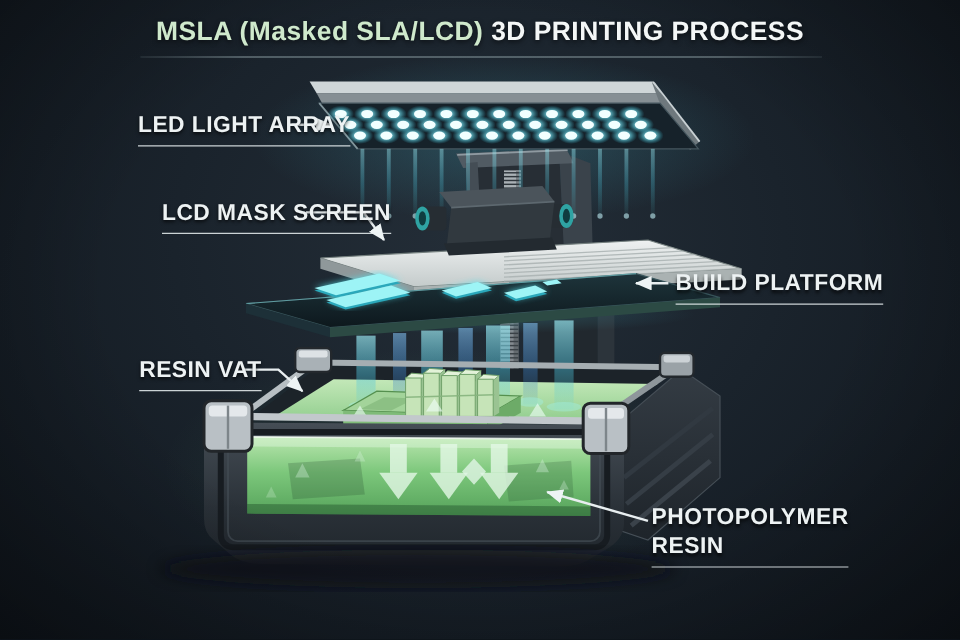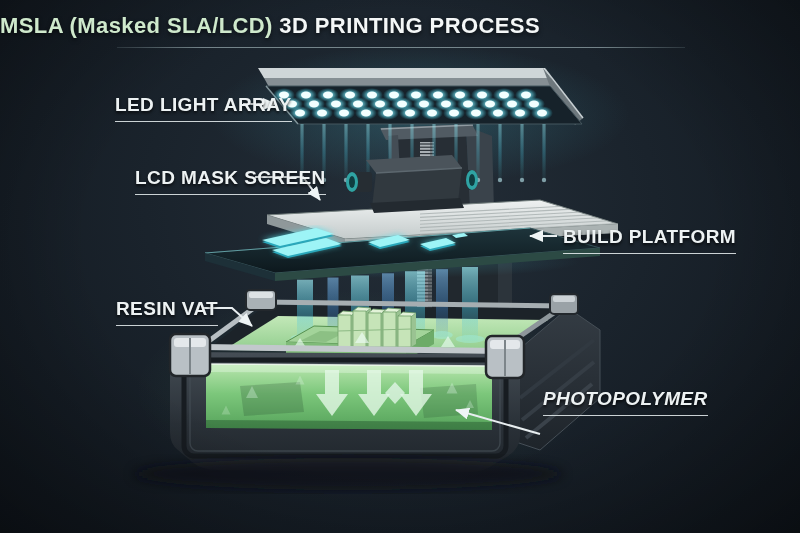--- a/index.html
+++ b/index.html
@@ -5,42 +5,42 @@
   html,body{margin:0;padding:0;background:#0d1319;}
   .stage{
     position:relative;width:800px;height:533px;overflow:hidden;
     font-family:"Liberation Sans","DejaVu Sans",sans-serif;
     background:radial-gradient(ellipse at 50% 38%, #242e38 0%, #1a232c 45%, #10161d 100%);
   }
   .stage::after{content:"";position:absolute;inset:0;pointer-events:none;
     background:radial-gradient(ellipse at 50% 45%, rgba(0,0,0,0) 55%, rgba(0,0,0,.38) 100%);}
   .scene{position:absolute;left:0;top:0;width:800px;height:533px;display:block;}
   .title{
-    position:absolute;left:0;right:0;top:13px;
+    position:absolute;left:0;right:0;top:13px;text-align:center;
     font-size:22px;font-weight:700;letter-spacing:.4px;white-space:pre;
     text-shadow:0 2px 4px rgba(0,0,0,.6);z-index:5;
   }
   .t-green{color:var(--c-accent,#cfe9cc);}
   .t-white{color:var(--c-white,#f4f7f7);}
   .title-rule{
     position:absolute;left:117px;top:47px;width:568px;height:1px;z-index:5;
     background:linear-gradient(90deg,rgba(170,195,200,.15),rgba(190,212,215,.55) 15%,rgba(190,212,215,.55) 85%,rgba(170,195,200,.15));
   }
   .lbl{
     position:absolute;display:inline-block;z-index:6;
     color:var(--c-label,#edf2f3);font-size:19px;font-weight:700;letter-spacing:.4px;
     border-bottom:1.5px solid rgba(235,242,243,.85);padding-bottom:4px;line-height:1.2;
     text-shadow:0 2px 3px rgba(0,0,0,.7);white-space:nowrap;
   }
   .lbl.multi{white-space:normal;line-height:1.25;}
   #lbl-led{left:115px;top:94px;}
   #lbl-lcd{left:115px;top:167px;margin-left:20px;}
   #lbl-build{left:563px;top:226px;text-align:right;}
   #lbl-vat{left:116px;top:298px;}
-  #lbl-photo{left:543px;top:387px;font-style:italic;}
+  #lbl-photo{left:543px;top:420px;}
 </style>
 </head>
 <body>
 
 <div class="stage">
 
 <svg class="scene" viewBox="0 0 800 533">
   <defs>
     <radialGradient id="ledGlow">
       <stop offset="0%" stop-color="#eafcff" stop-opacity="1"></stop>
@@ -450,15 +450,16 @@
 
 <div class="title"><span class="t-green">MSLA (Masked SLA/LCD)</span><span class="t-white"> 3D PRINTING PROCESS</span></div>
 <div class="title-rule"></div>
 
 <div class="lbl" id="lbl-led">LED LIGHT ARRAY</div>
 <div class="lbl" id="lbl-lcd">LCD MASK SCREEN</div>
 <div class="lbl" id="lbl-build">BUILD PLATFORM</div>
 <div class="lbl" id="lbl-vat">RESIN VAT</div>
 <div class="lbl multi" id="lbl-photo">
       <div>PHOTOPOLYMER</div>
+      <div>RESIN</div>
     </div>
 
 </div>
 
 </body></html>

